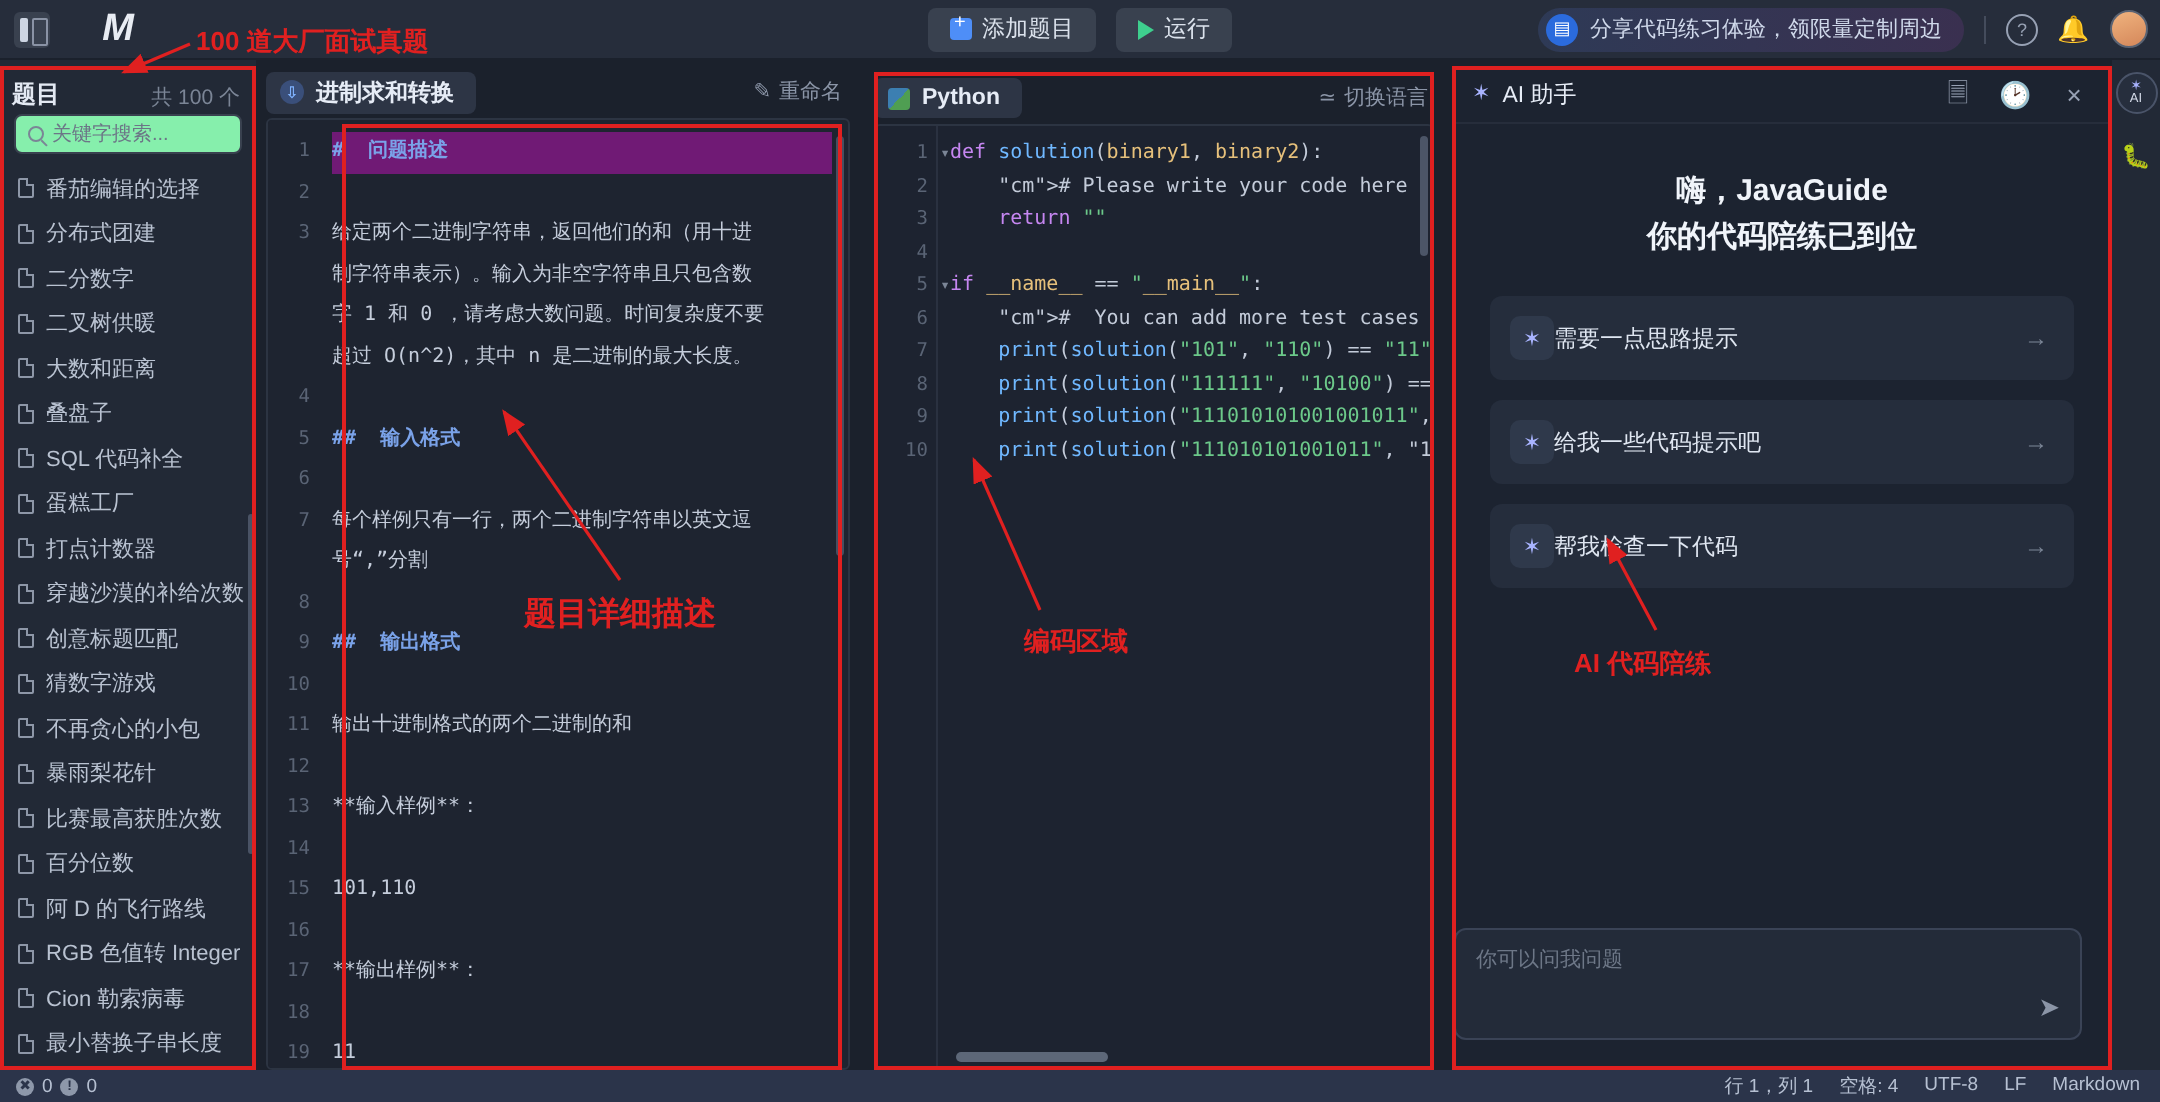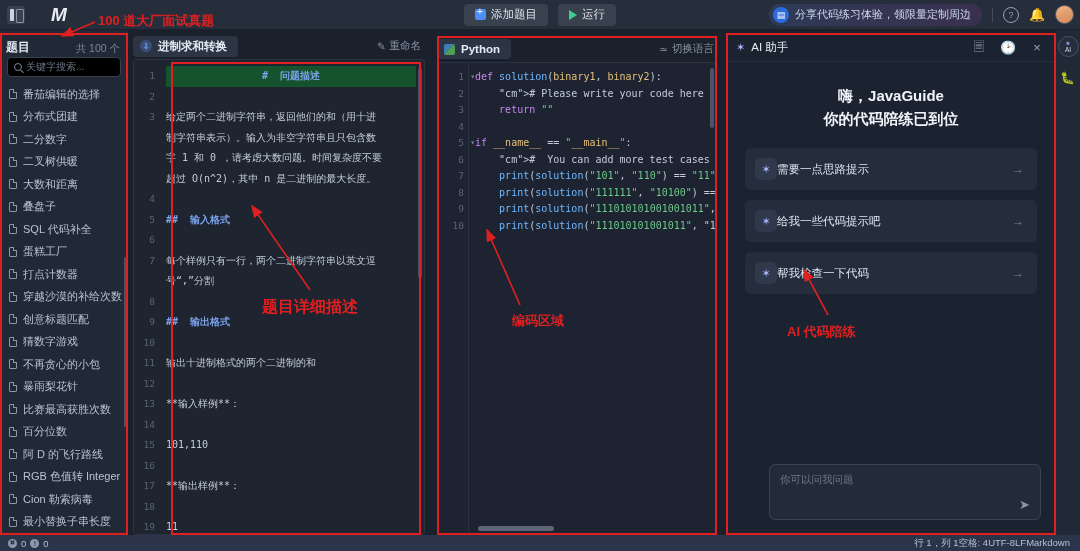--- a/index.html
+++ b/index.html
@@ -91,21 +91,21 @@
     background:#222936; display:flex; flex-direction:column;
   }
   .sb-head {
     height:26px; display:flex; align-items:flex-end; justify-content:space-between;
     padding:0 8px 0 6px;
   }
   .sb-title { font-size:12px; color:#e3e9f3; font-weight:bold; }
   .sb-count { font-size:10.5px; color:#7b8596; }
   .sb-search {
     margin:1px 7px 6px 7px; height:20px; border-radius:4px;
-    background:#000000; border:1px solid #39414f;
+    background:#86efac; border:1px solid #39414f;
     display:flex; align-items:center; gap:4px; padding:0 6px;
   }
   .sb-search .mag {
     width:8px;height:8px;border:1.2px solid #7b8596;border-radius:50%;
     position:relative; flex:none;
   }
   .sb-search .mag::after{
     content:"";position:absolute;right:-3px;bottom:-2px;width:4px;height:1.2px;
     background:#7b8596;transform:rotate(45deg);
   }
@@ -135,21 +135,21 @@
     position:absolute; left:0; bottom:0; width:1080px; height:16px;
     background:#2b344a; display:flex; align-items:center;
     font-size:9.5px; color:#b6c0d2;
   }
   .sbar-left { display:flex; align-items:center; gap:4px; margin-left:8px; }
   .sbar-left .dot {
     width:9px;height:9px;border-radius:50%;background:#8e98aa;color:#2b344a;
     font-size:7px;display:flex;align-items:center;justify-content:center;
     font-weight:bold;
   }
-  .sbar-right { margin-left:auto; display:flex; margin-right:10px; }
+  .sbar-right { margin-left:auto; display:flex; gap:13px; margin-right:10px; }
 
   
   .md-panel {
     position:absolute; left:133px; top:33px; width:292px; height:502px;
     display:flex; flex-direction:column;
   }
   .md-head { height:26px; display:flex; align-items:center; justify-content:space-between; }
   .md-tab {
     height:21px; padding:0 11px 0 7px; border-radius:4px; background:#2d3545;
     display:flex; align-items:center; gap:6px;
@@ -173,21 +173,21 @@
     font-family:"DejaVu Sans Mono", monospace; font-size:9.5px;
     color:#5a6475; background:#1e2430;
   }
   .gutter div { height:20.5px; line-height:20.5px; padding-right:5px; }
   .md-content {
     flex:1; padding:6px 8px 0 6px; overflow:hidden;
     font-family:"DejaVu Sans Mono", monospace; font-size:10px;
     line-height:20.5px; color:#c5cddb; white-space:pre-wrap;
   }
   .md-content .h { color:#7aa2e8; font-weight:bold; }
-  .md-content .blk { background:#14532d; display:block;text-align:center; }
+  .md-content .blk { background:#701a75; display:block; }
   .md-vscroll {
     position:absolute; right:2px; top:8px; width:4px; height:210px;
     background:#464f61; border-radius:2px;
   }
 
   
   .code-panel {
     position:absolute; left:437px; top:36px; width:280px; height:499px;
     display:flex; flex-direction:column;
   }
@@ -258,21 +258,21 @@
     display:flex; align-items:center; padding:0 13px 0 10px; cursor:pointer;
   }
   .ai-card .cico {
     width:22px;height:22px;border-radius:5px;background:#2f394b;
     display:flex;align-items:center;justify-content:center;
     color:#a9b4ff;font-size:11px; flex:none;
   }
   .ai-card .ctext { font-size:11.5px; color:#dfe6f1; }
   .ai-card .arrow { margin-left:auto; color:#7b8596; font-size:12px; }
   .ai-spacer { flex:1; }
-  .ai-inputwrap { padding:0 14px 14px 14px;margin-left:28px; }
+  .ai-inputwrap { padding:0 14px 14px 0; }
   .ai-input {
     height:56px; background:#232b39; border:1px solid #3a4356; border-radius:6px;
     padding:8px 10px; position:relative; cursor:text;
   }
   .ai-input .ph { font-size:10.5px; color:#68728400; color:#6d7787; }
   .ai-send {
     position:absolute; right:10px; bottom:7px; color:#8b95a7; font-size:13px;
   }
 
   

